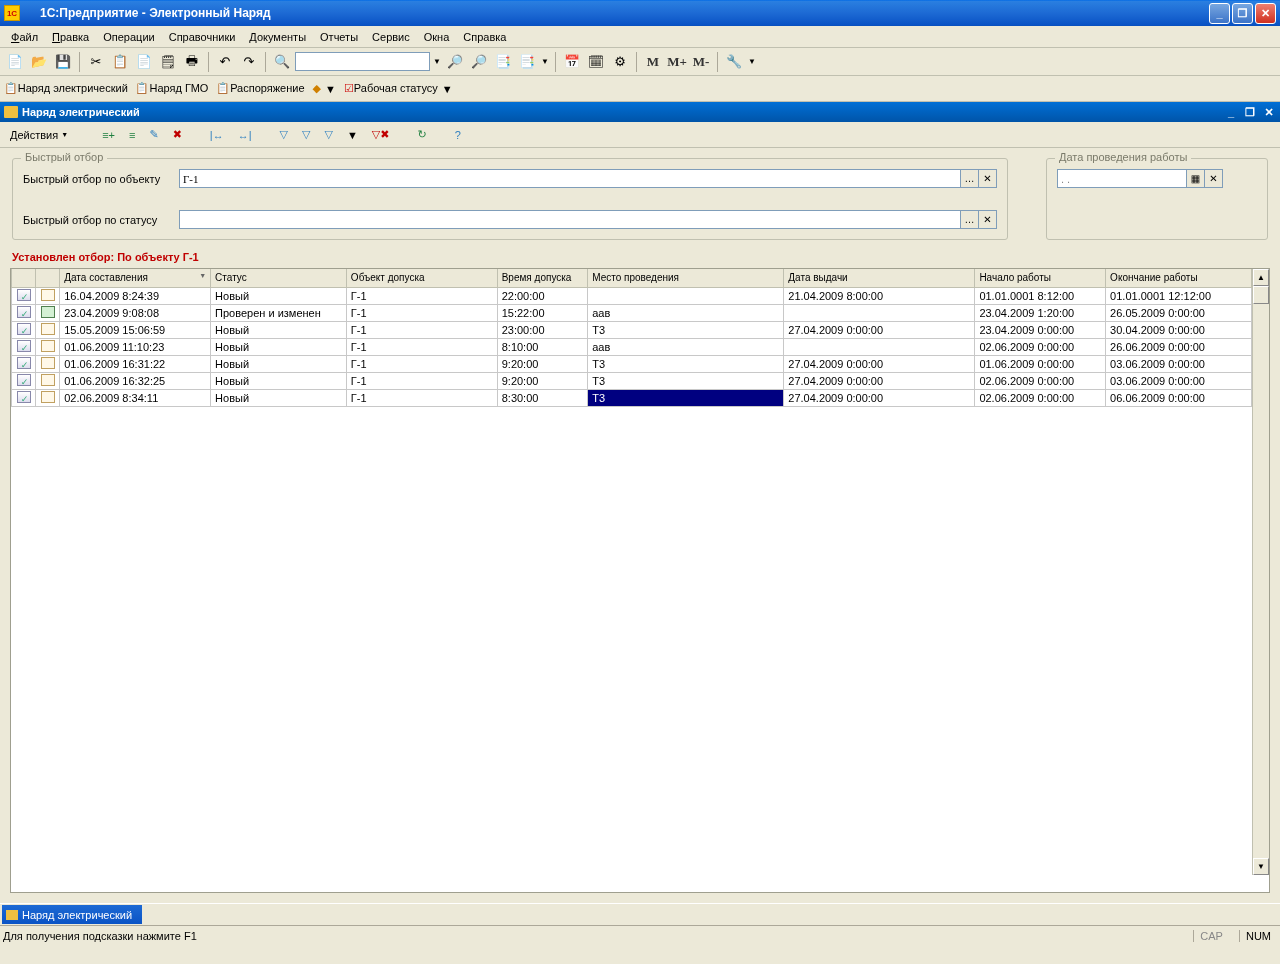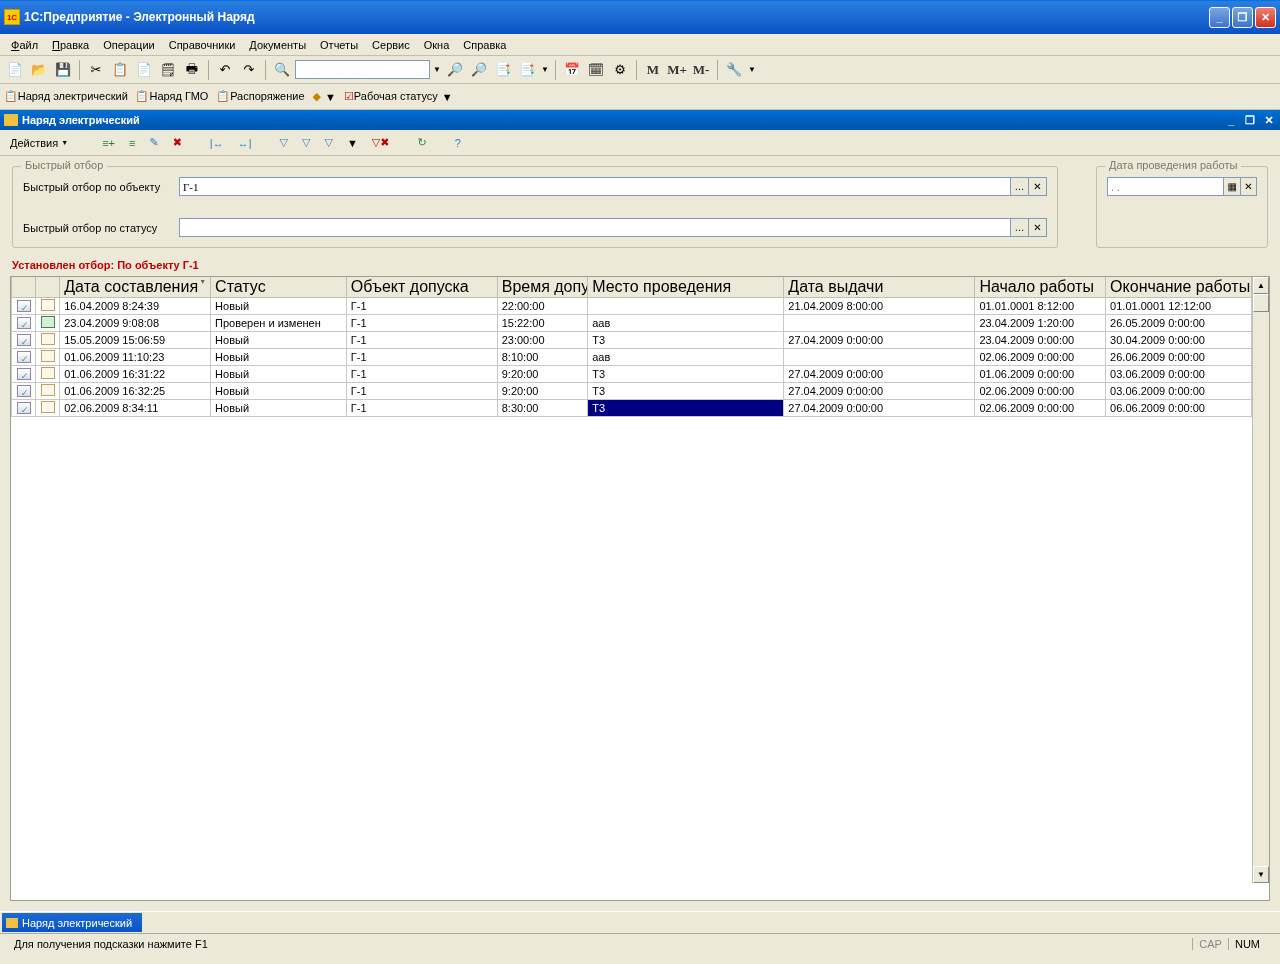--- a/index.html
+++ b/index.html
@@ -1,17 +1,17 @@
 <!DOCTYPE html>
 <html><head>
 <meta charset="utf-8">
 <style>
 * { box-sizing: border-box; margin: 0; padding: 0; }
 body { font-family: Tahoma, Arial, sans-serif; font-size: 11px; background: #ece9d8; overflow: hidden; width: 1280px; height: 964px; }
-.titlebar { background: linear-gradient(to bottom, #0169e5 0%, #2a7fe0 5%, #1d6ad4 50%, #0a53c5 95%, #084fbb 100%); height: 34px; display: flex; align-items: center; padding-left: 4px; color: white; font-weight: bold; font-size: 12px; }
+.titlebar { background: linear-gradient(to bottom, #0169e5 0%, #2a7fe0 5%, #1d6ad4 50%, #0a53c5 95%, #084fbb 100%); height: 26px; display: flex; align-items: center; padding-left: 4px; color: white; font-weight: bold; font-size: 12px; gap: 16px; }
 .titlebar .app-icon { width: 16px; height: 16px; background: #ffcc00; border: 1px solid #cc9900; margin-right: 4px; font-size: 8px; display: flex; align-items: center; justify-content: center; color: #cc0000; }
 .titlebar .title-spacer { flex: 1; }
 .titlebar .win-btns { display: flex; gap: 2px; margin-right: 4px; }
 .titlebar .win-btn { width: 21px; height: 21px; background: linear-gradient(to bottom, #78a7e0, #3c74c8); border: 1px solid #fff; border-radius: 3px; display: flex; align-items: center; justify-content: center; color: white; font-weight: bold; font-size: 11px; cursor: pointer; }
 .titlebar .win-close { background: linear-gradient(to bottom, #f08070, #d03020); }
 .menubar { background: #ece9d8; height: 22px; display: flex; align-items: center; padding-left: 4px; border-bottom: 1px solid #c0c0b0; }
 .menubar .menu-item { padding: 3px 7px; cursor: pointer; }
 .menubar .menu-item u { text-decoration: underline; }
 .toolbar { background: #ece9d8; height: 28px; display: flex; align-items: center; padding: 2px 4px; gap: 2px; border-bottom: 1px solid #c0c0b0; }
 .toolbar .tb-btn { width: 22px; height: 22px; display: flex; align-items: center; justify-content: center; cursor: pointer; border: 1px solid transparent; font-size: 13px; }
@@ -32,41 +32,41 @@
 .filter-left { flex: 1; }
 .filter-row { display: flex; align-items: center; margin-bottom: 22px; }
 .filter-label { width: 156px; }
 .filter-input-wrap { flex: 1; display: flex; align-items: center; }
 .filter-input { flex: 1; height: 19px; border: 1px solid #7f9db9; background: white; padding: 0 3px; font-size: 11px; font-family: Tahoma; }
 .filter-btn { width: 18px; height: 19px; border: 1px solid #7f9db9; border-left: none; background: #ece9d8; display: flex; align-items: center; justify-content: center; font-size: 10px; cursor: pointer; }
 .date-input { width: 130px; height: 19px; border: 1px solid #7f9db9; background: white; padding: 0 3px; font-size: 11px; color: #888; display: flex; align-items: center; }
 .filter-status { color: #c00000; font-weight: bold; padding: 3px 12px 5px 12px; background: #ece9d8; }
 .grid-wrap { background: white; border: 1px solid #9f9f8f; margin: 0 10px 10px 10px; height: 625px; position: relative; }
 .grid-table { width: calc(100% - 17px); border-collapse: collapse; table-layout: fixed; }
-.grid-table th { background: #ece9d8; border: 1px solid #c0c0b0; border-top: none; height: 18px; text-align: left; padding: 1px 4px; font-weight: normal; font-size: 16px; position: relative; overflow: hidden; white-space: nowrap; }
+.grid-table th { background: #ece9d8; border: 1px solid #c0c0b0; border-top: none; height: 18px; text-align: left; padding: 1px 4px; font-weight: normal; font-size: 10px; position: relative; overflow: hidden; white-space: nowrap; }
 .grid-table th.sorted::after { content: '▼'; font-size: 7px; position: absolute; right: 4px; color: #666; }
 .grid-table td { border: 1px solid #c8c8c8; height: 17px; padding: 0 4px; font-size: 11px; overflow: hidden; white-space: nowrap; }
 .grid-table td.icon-cell { padding: 0; text-align: center; }
 .grid-table td.selected { background: #000080; color: white; }
 .row-icon { display: inline-block; width: 14px; height: 12px; }
 .row-icon.doc { background: linear-gradient(to bottom,#fff,#dde); border: 1px solid #88a; }
 .row-icon.written::before { content:'✓'; color:#3a7; font-size:9px; position:relative; left:1px; }
 .row-icon.page { background: #fff8e8; border: 1px solid #c0a060; }
 .row-icon.checked { background:#d4f0d4; border:1px solid #508050; }
 .grid-vscroll { position: absolute; right: 0; top: 0; bottom: 17px; width: 17px; background: #ece9d8; border-left: 1px solid #c0c0b0; }
 .grid-vscroll .sb-btn { height: 17px; background: #ece9d8; border: 1px solid #fff; border-right-color: #888; border-bottom-color: #888; display: flex; align-items: center; justify-content: center; font-size: 8px; cursor: pointer; }
 .grid-vscroll .sb-btn.down { position: absolute; bottom: 0; width: 100%; }
 .grid-vscroll .sb-thumb { position: absolute; top: 17px; width: 100%; height: 18px; background: #ece9d8; border: 1px solid #fff; border-right-color: #888; border-bottom-color: #888; }
 .taskbar { background: #ece9d8; height: 22px; border-top: 1px solid #fff; display: flex; align-items: center; padding: 0 2px; }
 .taskbar .tab { background: linear-gradient(to bottom, #1d6ad4, #0a53c5); color: white; height: 19px; display: flex; align-items: center; padding: 0 10px 0 4px; gap: 4px; font-size: 11px; cursor: pointer; }
 .taskbar .tab-icon { width: 12px; height: 10px; background: #f0c040; }
-.statusbar { background: #ece9d8; height: 20px; border-top: 1px solid #aca899; display: flex; align-items: center; padding: 0 14px; font-size: 11px; }
+.statusbar { background: #ece9d8; height: 20px; border-top: 1px solid #aca899; display: flex; align-items: center; padding: 0 3px; font-size: 11px; }
 .statusbar .st-spacer { flex: 1; }
 .statusbar .st-cell { border-left: 1px solid #aca899; padding: 0 6px; color: #888; }
-.statusbar .st-cell.active { color: #000; }
+.statusbar .st-cell.active { color: #000; margin-left: 10px; }
 .m-btn { font-family: 'Times New Roman'; font-weight: bold; color: #333; }
 </style>
 </head>
 <body>
 
 <div class="titlebar">
   <span class="app-icon">1С</span>
   <span>1С:Предприятие  - Электронный Наряд</span>
   <span class="title-spacer"></span>
   <div class="win-btns">
@@ -181,21 +181,21 @@
     </div>
     <div class="filter-row" style="margin-bottom:0;">
       <span class="filter-label">Быстрый отбор по статусу</span>
       <div class="filter-input-wrap">
         <input class="filter-input" value="" style="">
         <div class="filter-btn">…</div>
         <div class="filter-btn">✕</div>
       </div>
     </div>
   </div>
-  <div class="fieldset" style="width:172px;">
+  <div class="fieldset" style="width:222px;">
     <div class="fieldset-legend">Дата проведения работы</div>
     <div class="filter-row" style="margin-bottom:0;">
       <div class="date-input"> .  .</div>
       <div class="filter-btn">▦</div>
       <div class="filter-btn">✕</div>
     </div>
   </div>
 </div>
 
 <div class="filter-status">Установлен отбор: По объекту Г-1</div>

